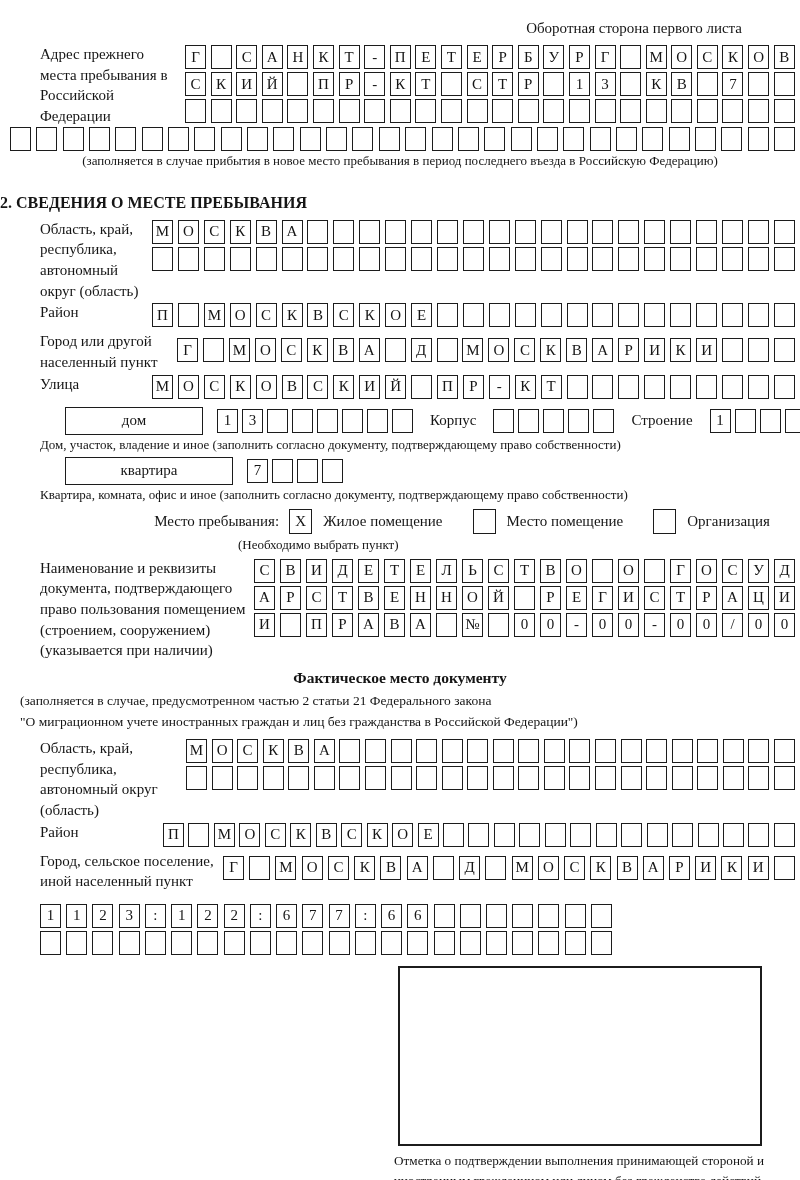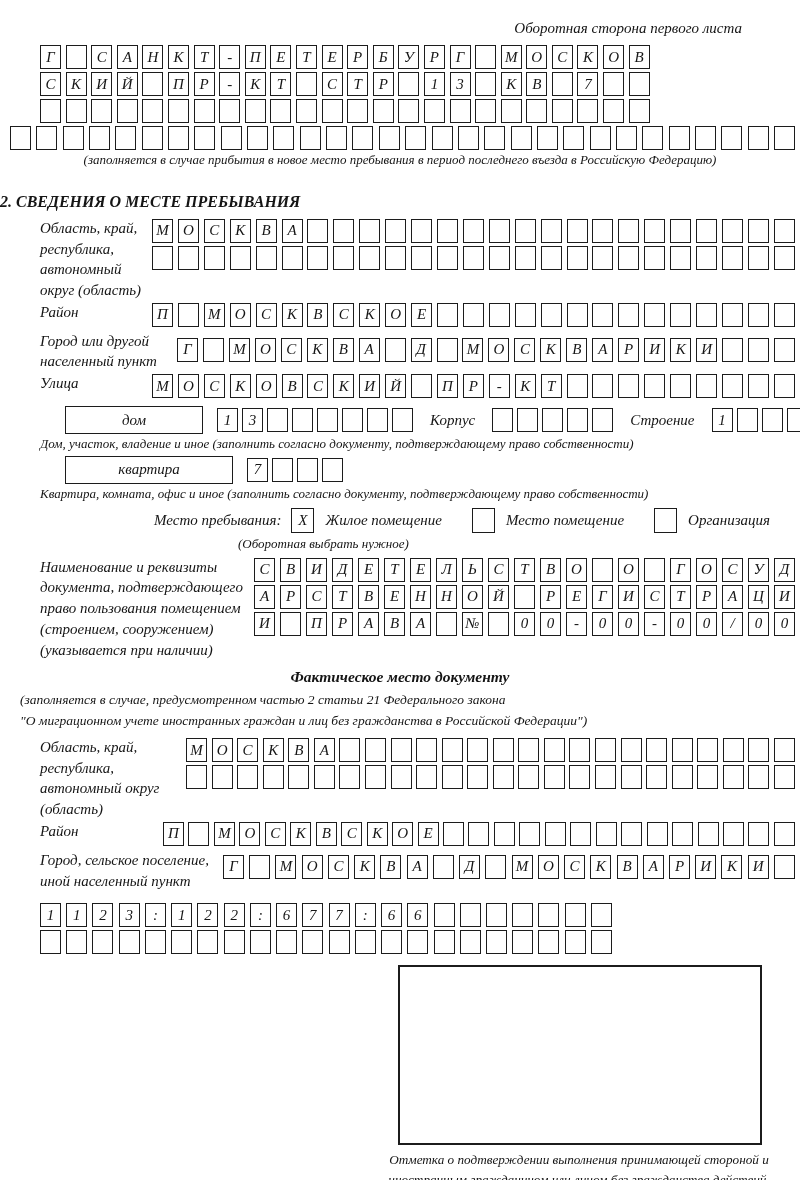--- a/index.html
+++ b/index.html
@@ -2,21 +2,21 @@
 <html><head>
 <meta charset="utf-8">
 <style>
   * { margin:0; padding:0; box-sizing:border-box; }
   html,body { background:#ffffff; }
   body {
     width:800px; height:1180px; overflow:hidden;
     font-family:"Liberation Serif","DejaVu Serif",serif;
     color:#151515;
   }
-  .page { width:800px; height:836px; position:relative;font-style:italic; }
+  .page { width:800px; height:836px; position:relative; }
 
   .header-note { text-align:right; padding:20px 58px 0 0; font-size:15px; }
 
   
   .frow { display:flex; padding:0 5px 0 40px; align-items:flex-start; }
   .flabel { flex:1 1 auto; font-size:15px; line-height:1.38; padding-right:8px; padding-top:1px; }
   .boxcol { flex:0 0 auto; padding-top:2px; }
 
   .boxes { display:flex; justify-content:space-between; margin-bottom:3px; }
   .boxes.gap { justify-content:flex-start; gap:4px; margin-bottom:0; }
@@ -66,20 +66,21 @@
 </style>
 </head>
 <body>
 
 <div class="page">
 
   <div class="header-note">Оборотная сторона первого листа</div>
 
   <section class="mt6">
     <div class="frow">
+      <div class="flabel">Адрес прежнего места пребывания в Российской Федерации</div>
       <div class="boxcol w610">
         <div class="boxes w610">
             <span class="cell">Г</span>
             <span class="cell"></span>
             <span class="cell">С</span>
             <span class="cell">А</span>
             <span class="cell">Н</span>
             <span class="cell">К</span>
             <span class="cell">Т</span>
             <span class="cell">-</span>
@@ -398,21 +399,21 @@
     </span>
     <span class="opt">
       <span style="order:2">Место помещение</span>
       <span class="cell" style="order:1"></span>
     </span>
     <span class="opt">
       <span class="cell"></span>
       <span>Организация</span>
     </span>
   </div>
-  <div class="stay-note">(Оборотная выбрать нужное)</div>
+  <div class="stay-note">(Необходимо выбрать пункт)</div>
 
   <div class="frow mt4">
     <div class="flabel">Наименование и реквизиты документа, подтверждающего право пользования помещением (строением, сооружением) (указывается при наличии)</div>
     <div class="boxcol w541">
       <div class="boxes w541">
           <span class="cell">С</span>
           <span class="cell">В</span>
           <span class="cell">И</span>
           <span class="cell">Д</span>
           <span class="cell">Е</span>

